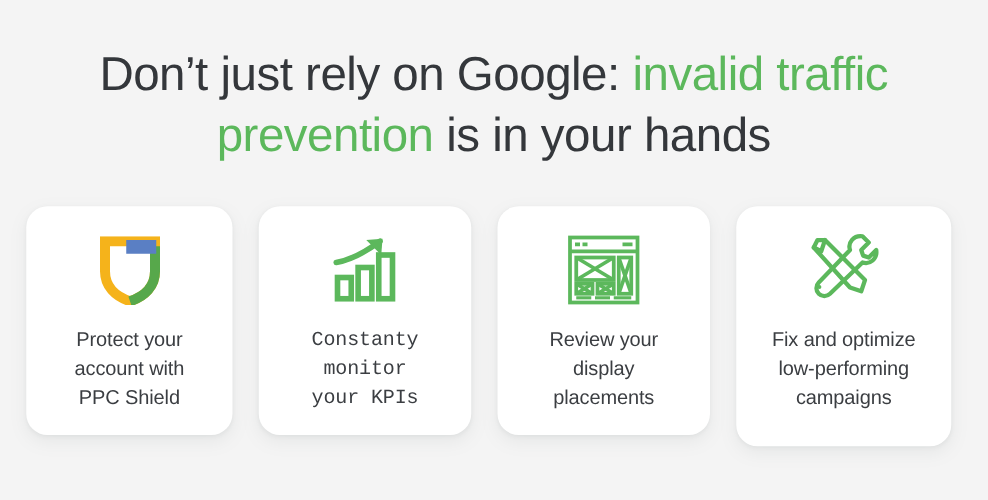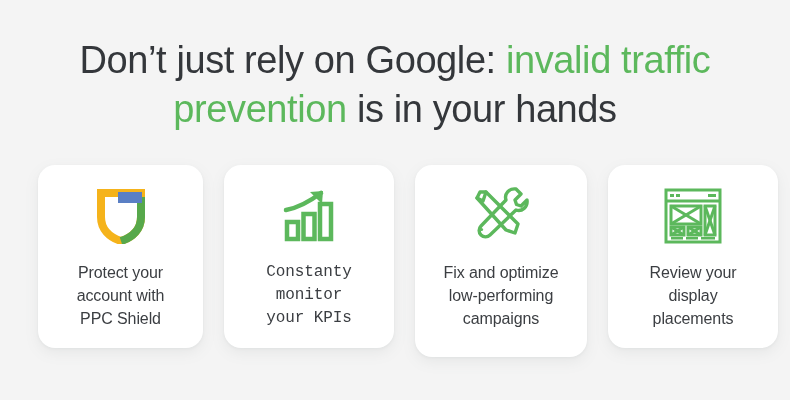--- a/index.html
+++ b/index.html
@@ -39,21 +39,21 @@
   }
   .headline .accent {
     color: #5cb85c;
     font-weight: 400;
   }
 
   
   .cards {
     position: absolute;
     top: 165px;
-    left: 38px;
+    left: 21px;
     width: 740px;
     display: flex;
     justify-content: space-between;
     align-items: flex-start;
   }
   .card {
     background: #ffffff;
     border-radius: 17px;
     box-shadow: 0 5px 14px rgba(120,125,130,0.10),
                 0 1px 3px rgba(120,125,130,0.08);
@@ -121,42 +121,20 @@
           </g>
           <path d="M5 22 C16 20 28 14 40 5" fill="none" stroke="#5cb85c" stroke-width="4.5" stroke-linecap="round"></path>
           <path d="M29 4 L42 3 L41 16 Z" fill="#5cb85c"></path>
         </svg>
       </div>
       <div class="card-label">Constanty
 monitor
 your KPIs</div>
     </div>
 
-    <div class="card card-3">
-      <div class="icon-wrap">
-        <svg width="58" height="58" viewBox="0 0 58 58" aria-hidden="true">
-          <g fill="none" stroke="#5cb85c" stroke-width="3.4" stroke-linejoin="round" stroke-linecap="round">
-
-            <path d="M8 5 L14 5 L46 37 L43 46 L34 43 L5 11 Z"></path>
-            <path d="M14 5 L11 14 L5 11"></path>
-            <circle cx="9.5" cy="42.5" r="1.6" fill="#5cb85c" stroke="none"></circle>
-
-            <path d="M49 7 L43 13 L44.5 17.5 L49 19 L55 13
-                     C56 20 50 25 44 23 L18 48
-                     C15.5 50.5 11.5 50.5 9 48
-                     C6.5 45.5 6.5 41.5 9 39 L34 13
-                     C32 7 37 1 44 2 Z"></path>
-          </g>
-        </svg>
-      </div>
-      <div class="card-label">Fix and optimize
-low-performing
-campaigns</div>
-    </div>
-
     <div class="card card-4">
       <div class="icon-wrap">
         <svg width="60" height="58" viewBox="0 0 60 58" aria-hidden="true">
           <g fill="none" stroke="#5cb85c" stroke-width="3">
 
             <rect x="3" y="3" width="54" height="52"></rect>
             <line x1="3" y1="14" x2="57" y2="14"></line>
 
             <rect x="8" y="19" width="30" height="18"></rect>
             <line x1="8" y1="19" x2="38" y2="37"></line>
@@ -181,14 +159,36 @@
             <rect x="23" y="50" width="12" height="2.5"></rect>
             <rect x="38" y="50" width="14" height="2.5"></rect>
           </g>
         </svg>
       </div>
       <div class="card-label">Review your
 display
 placements</div>
     </div>
 
+    <div class="card card-3">
+      <div class="icon-wrap">
+        <svg width="58" height="58" viewBox="0 0 58 58" aria-hidden="true">
+          <g fill="none" stroke="#5cb85c" stroke-width="3.4" stroke-linejoin="round" stroke-linecap="round">
+
+            <path d="M8 5 L14 5 L46 37 L43 46 L34 43 L5 11 Z"></path>
+            <path d="M14 5 L11 14 L5 11"></path>
+            <circle cx="9.5" cy="42.5" r="1.6" fill="#5cb85c" stroke="none"></circle>
+
+            <path d="M49 7 L43 13 L44.5 17.5 L49 19 L55 13
+                     C56 20 50 25 44 23 L18 48
+                     C15.5 50.5 11.5 50.5 9 48
+                     C6.5 45.5 6.5 41.5 9 39 L34 13
+                     C32 7 37 1 44 2 Z"></path>
+          </g>
+        </svg>
+      </div>
+      <div class="card-label">Fix and optimize
+low-performing
+campaigns</div>
+    </div>
+
   </div>
 </div>
 
 </body></html>

